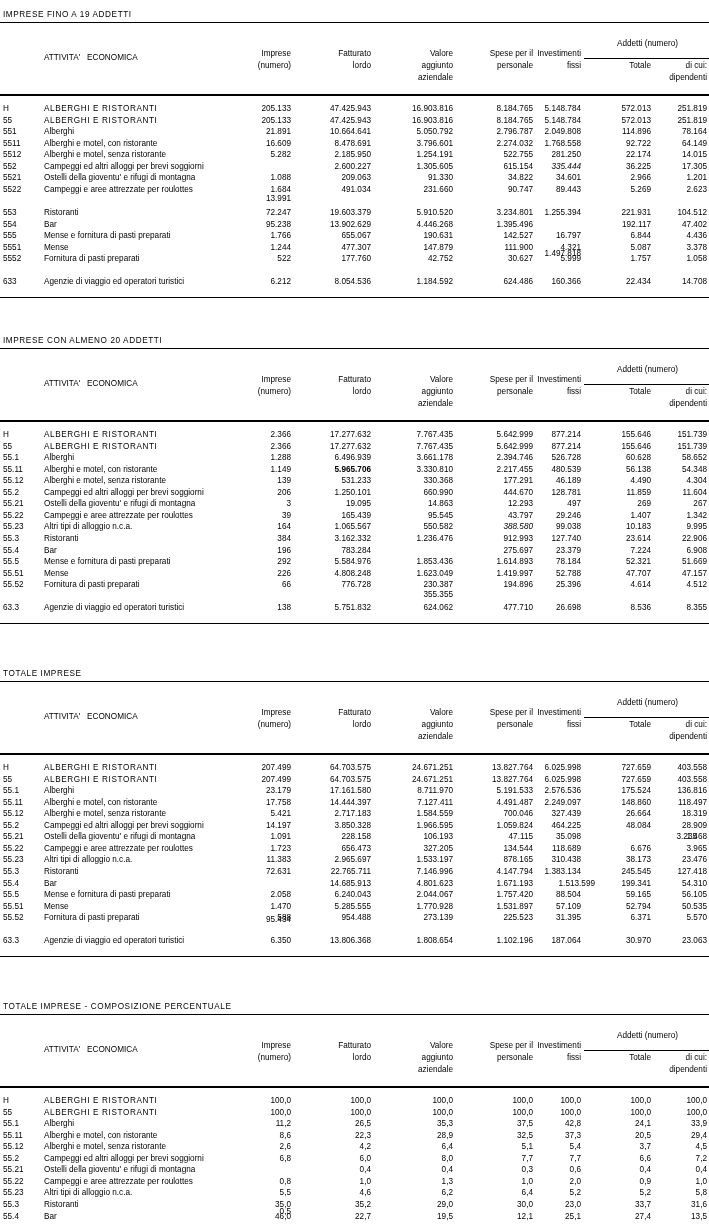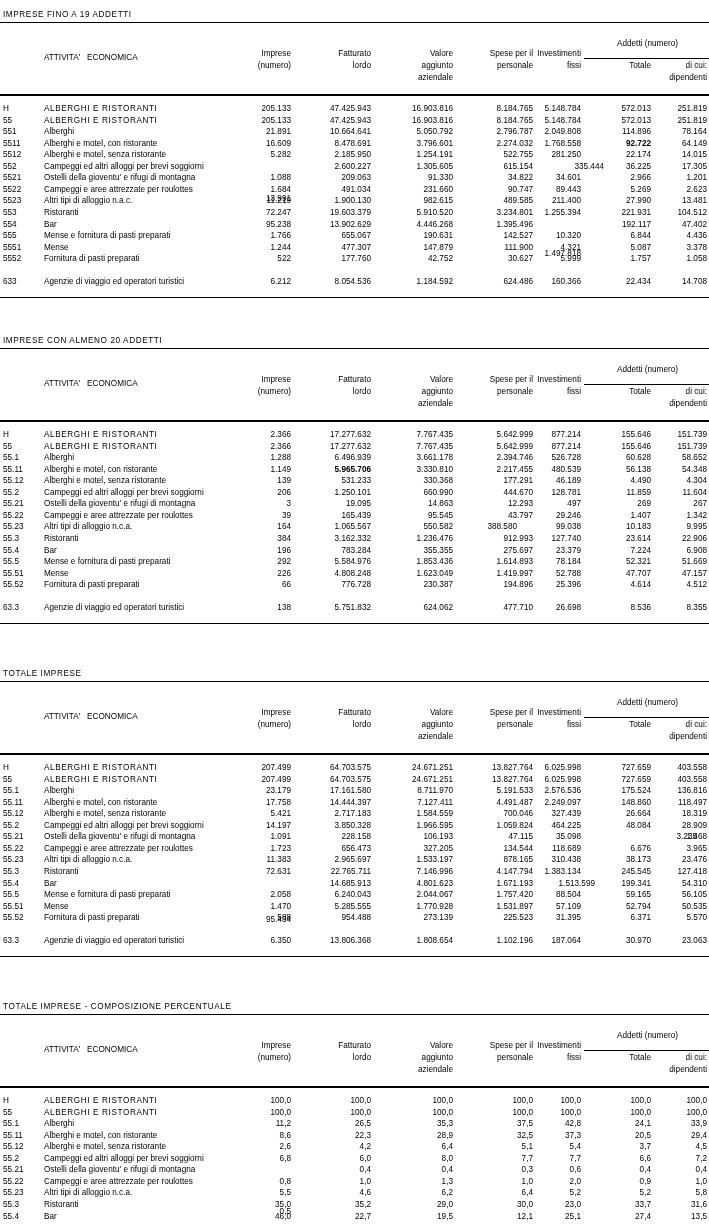--- a/index.html
+++ b/index.html
@@ -84,42 +84,42 @@
         <span class="num" style="left: 627px;">78.164</span>
       </div>
       <div class="row" style="top: 128.65px;">
         <span class="code">5511</span>
         <span class="desc">Alberghi e motel, con ristorante</span>
         <span class="num" style="left: 211px;">16.609</span>
         <span class="num" style="left: 291px;">8.478.691</span>
         <span class="num" style="left: 373px;">3.796.601</span>
         <span class="num" style="left: 453px;">2.274.032</span>
         <span class="num" style="left: 501px;">1.768.558</span>
-        <span class="num" style="left: 571px; font-weight: bold;">92.722</span>
+        <span class="num" style="left: 571px;">92.722</span>
         <span class="num" style="left: 627px;">64.149</span>
       </div>
       <div class="row" style="top: 140.2px;">
         <span class="code">5512</span>
         <span class="desc">Alberghi e motel, senza ristorante</span>
         <span class="num" style="left: 211px;">5.282</span>
         <span class="num" style="left: 291px;">2.185.950</span>
         <span class="num" style="left: 373px;">1.254.191</span>
         <span class="num" style="left: 453px;">522.755</span>
         <span class="num" style="left: 501px;">281.250</span>
         <span class="num" style="left: 571px;">22.174</span>
         <span class="num" style="left: 627px;">14.015</span>
       </div>
       <div class="row" style="top: 151.75px;">
         <span class="code">552</span>
         <span class="desc">Campeggi ed altri alloggi per brevi soggiorni</span>
         <span class="num" style="left: 211px; margin-top: 32px;">13.991</span>
         <span class="num" style="left: 291px;">2.600.227</span>
         <span class="num" style="left: 373px;">1.305.605</span>
         <span class="num" style="left: 453px;">615.154</span>
-        <span class="num" style="left: 524px;">335.444</span>
+        <span class="num" style="left: 501px; font-style: italic;">335.444</span>
         <span class="num" style="left: 571px;">36.225</span>
         <span class="num" style="left: 627px;">17.305</span>
       </div>
       <div class="row" style="top: 163.3px;">
         <span class="code">5521</span>
         <span class="desc">Ostelli della gioventu' e rifugi di montagna</span>
         <span class="num" style="left: 211px;">1.088</span>
         <span class="num" style="left: 291px;">209.063</span>
         <span class="num" style="left: 373px;">91.330</span>
         <span class="num" style="left: 453px;">34.822</span>
@@ -131,31 +131,20 @@
         <span class="code">5522</span>
         <span class="desc">Campeggi e aree attrezzate per roulottes</span>
         <span class="num" style="left: 211px;">1.684</span>
         <span class="num" style="left: 291px;">491.034</span>
         <span class="num" style="left: 373px;">231.660</span>
         <span class="num" style="left: 453px;">90.747</span>
         <span class="num" style="left: 501px;">89.443</span>
         <span class="num" style="left: 571px;">5.269</span>
         <span class="num" style="left: 627px;">2.623</span>
       </div>
-      <div class="row" style="top: 186.4px;">
-        <span class="code">5523</span>
-        <span class="desc">Altri tipi di alloggio n.a.c.</span>
-        <span class="num" style="left: 211px;">11.219</span>
-        <span class="num" style="left: 291px;">1.900.130</span>
-        <span class="num" style="left: 373px;">982.615</span>
-        <span class="num" style="left: 453px;">489.585</span>
-        <span class="num" style="left: 501px;">211.400</span>
-        <span class="num" style="left: 571px;">27.990</span>
-        <span class="num" style="left: 627px;">13.481</span>
-      </div>
       <div class="row" style="top: 197.95px;">
         <span class="code">553</span>
         <span class="desc">Ristoranti</span>
         <span class="num" style="left: 211px;">72.247</span>
         <span class="num" style="left: 291px;">19.603.379</span>
         <span class="num" style="left: 373px;">5.910.520</span>
         <span class="num" style="left: 453px;">3.234.801</span>
         <span class="num" style="left: 501px;">1.255.394</span>
         <span class="num" style="left: 571px;">221.931</span>
         <span class="num" style="left: 627px;">104.512</span>
@@ -171,21 +160,21 @@
         <span class="num" style="left: 571px;">192.117</span>
         <span class="num" style="left: 627px;">47.402</span>
       </div>
       <div class="row" style="top: 221.05px;">
         <span class="code">555</span>
         <span class="desc">Mense e fornitura di pasti preparati</span>
         <span class="num" style="left: 211px;">1.766</span>
         <span class="num" style="left: 291px;">655.067</span>
         <span class="num" style="left: 373px;">190.631</span>
         <span class="num" style="left: 453px;">142.527</span>
-        <span class="num" style="left: 501px;">10.320</span>
+        <span class="num" style="left: 501px;">16.797</span>
         <span class="num" style="left: 571px;">6.844</span>
         <span class="num" style="left: 627px;">4.436</span>
       </div>
       <div class="row" style="top: 232.6px;">
         <span class="code">5551</span>
         <span class="desc">Mense</span>
         <span class="num" style="left: 211px;">1.244</span>
         <span class="num" style="left: 291px;">477.307</span>
         <span class="num" style="left: 373px;">147.879</span>
         <span class="num" style="left: 453px;">111.900</span>
@@ -325,42 +314,42 @@
         <span class="num" style="left: 501px;">29.246</span>
         <span class="num" style="left: 571px;">1.407</span>
         <span class="num" style="left: 627px;">1.342</span>
       </div>
       <div class="row" style="top: 186.4px;">
         <span class="code">55.23</span>
         <span class="desc">Altri tipi di alloggio n.c.a.</span>
         <span class="num" style="left: 211px;">164</span>
         <span class="num" style="left: 291px;">1.065.567</span>
         <span class="num" style="left: 373px;">550.582</span>
-        <span class="num" style="left: 437px;">388.580</span>
+        <span class="num" style="left: 453px; font-style: italic;">388.580</span>
         <span class="num" style="left: 501px;">99.038</span>
         <span class="num" style="left: 571px;">10.183</span>
         <span class="num" style="left: 627px;">9.995</span>
       </div>
       <div class="row" style="top: 197.95px;">
         <span class="code">55.3</span>
         <span class="desc">Ristoranti</span>
         <span class="num" style="left: 211px;">384</span>
         <span class="num" style="left: 291px;">3.162.332</span>
         <span class="num" style="left: 373px;">1.236.476</span>
         <span class="num" style="left: 453px;">912.993</span>
         <span class="num" style="left: 501px;">127.740</span>
         <span class="num" style="left: 571px;">23.614</span>
         <span class="num" style="left: 627px;">22.906</span>
       </div>
       <div class="row" style="top: 209.5px;">
         <span class="code">55.4</span>
         <span class="desc">Bar</span>
         <span class="num" style="left: 211px;">196</span>
         <span class="num" style="left: 291px;">783.284</span>
-        <span class="num" style="left: 373px;">355.355</span>
+        <span class="num" style="left: 373px; margin-top: 44px;">355.355</span>
         <span class="num" style="left: 453px;">275.697</span>
         <span class="num" style="left: 501px;">23.379</span>
         <span class="num" style="left: 571px;">7.224</span>
         <span class="num" style="left: 627px;">6.908</span>
       </div>
       <div class="row" style="top: 221.05px;">
         <span class="code">55.5</span>
         <span class="desc">Mense e fornitura di pasti preparati</span>
         <span class="num" style="left: 211px;">292</span>
         <span class="num" style="left: 291px;">5.584.976</span>

